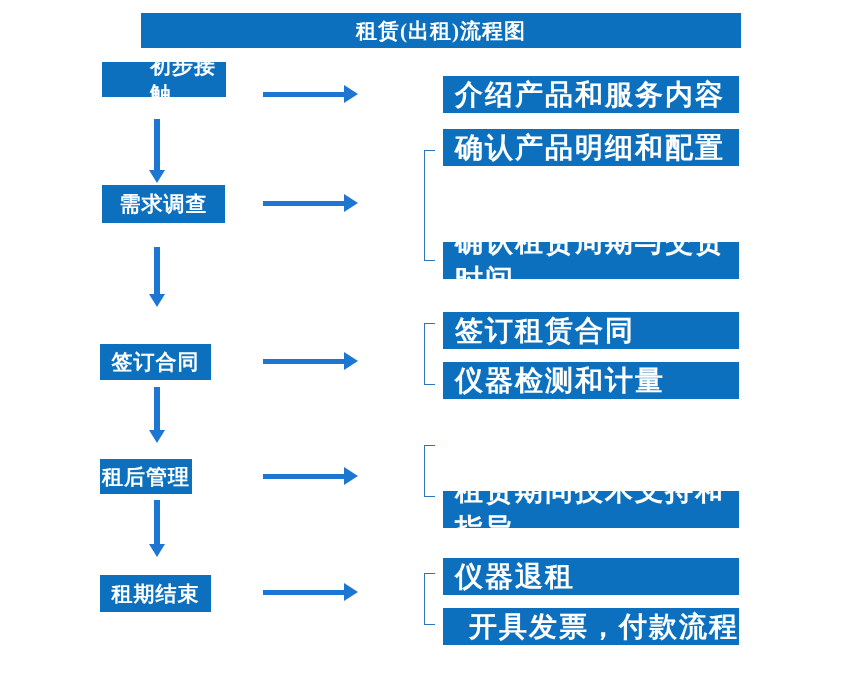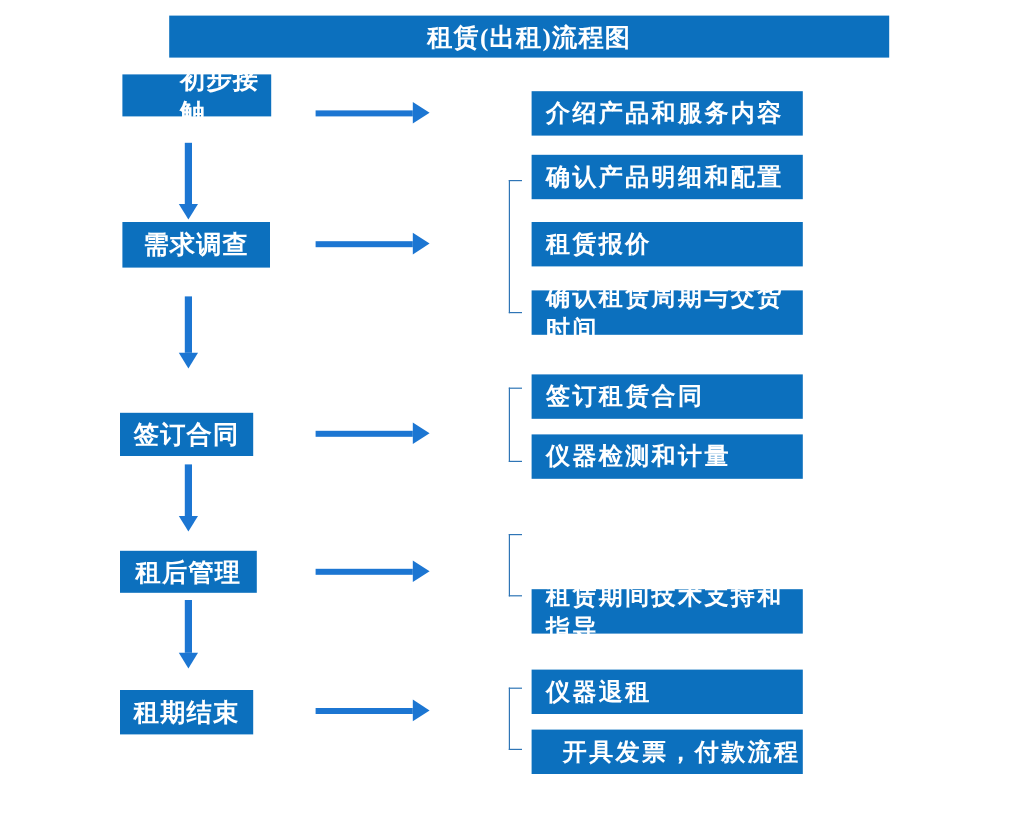--- a/index.html
+++ b/index.html
@@ -26,25 +26,25 @@
     position: absolute;
     background: #0C70BE;
     color: #ffffff;
     font-weight: bold;
     font-size: 21px;
     letter-spacing: 1px;
     display: flex; align-items: center; justify-content: center;
   }
   .rbox {
     position: absolute;
-    left: 443px; width: 226px; height: 37px;
+    left: 443px; width: 296px; height: 37px;
     background: #0C70BE;
     color: #ffffff;
     font-weight: bold;
-    font-size: 20px;
+    font-size: 28px;
     letter-spacing: 2px;
     display: flex; align-items: center;
     padding-left: 12px;
   }
   .varrow {
     position: absolute;
     width: 16px;
     display: flex; flex-direction: column; align-items: center;
   }
   .varrow .shaft { width: 6px; flex: 1; background: #1C76D2; }
@@ -77,21 +77,21 @@
 </head>
 <body>
 
 <div class="canvas">
 
   <div class="banner">租赁(出租)流程图</div>
 
   <div class="lbox" style="left:102px; top:62px;  width:124px; height:35px;padding-left:48px;">初步接触</div>
   <div class="lbox" style="left:102px; top:185px; width:123px; height:38px;">需求调查</div>
   <div class="lbox" style="left:100px; top:344px; width:111px; height:36px;">签订合同</div>
-  <div class="lbox" style="left:100px; top:459px; width:114px; height:35px;">租后管理</div>
+  <div class="lbox" style="left:100px; top:459px; width:92px; height:35px;">租后管理</div>
   <div class="lbox" style="left:100px; top:575px; width:111px; height:37px;font-family:Liberation Serif, serif;">租期结束</div>
 
   <div class="varrow" style="left:149px; top:119px; height:64px;">
     <div class="shaft"></div>
     <div class="head"></div>
   </div>
   <div class="varrow" style="left:149px; top:247px; height:60px;">
     <div class="shaft"></div>
     <div class="head"></div>
   </div>
@@ -125,21 +125,20 @@
     <div class="head"></div>
   </div>
 
   <div class="bracket" style="top:150px; height:111px;"></div>
   <div class="bracket" style="top:323px; height:62px;"></div>
   <div class="bracket" style="top:445px; height:52px;"></div>
   <div class="bracket" style="top:573px; height:52px;"></div>
 
   <div class="rbox" style="top:76px;">介绍产品和服务内容</div>
   <div class="rbox" style="top:129px;text-align:right;">确认产品明细和配置</div>
-  <div class="rbox" style="top:185px;">租赁报价</div>
   <div class="rbox" style="top:242px;">确认租赁周期与交货时间</div>
   <div class="rbox" style="top:312px;">签订租赁合同</div>
   <div class="rbox" style="top:362px;text-align:right;">仪器检测和计量</div>
   <div class="rbox" style="top:558px;">仪器退租</div>
   <div class="rbox" style="top:491px;">租赁期间技术支持和指导</div>
   <div class="rbox" style="top:608px;padding-left:26px;">开具发票，付款流程</div>
 
 </div>
 
 </body></html>

